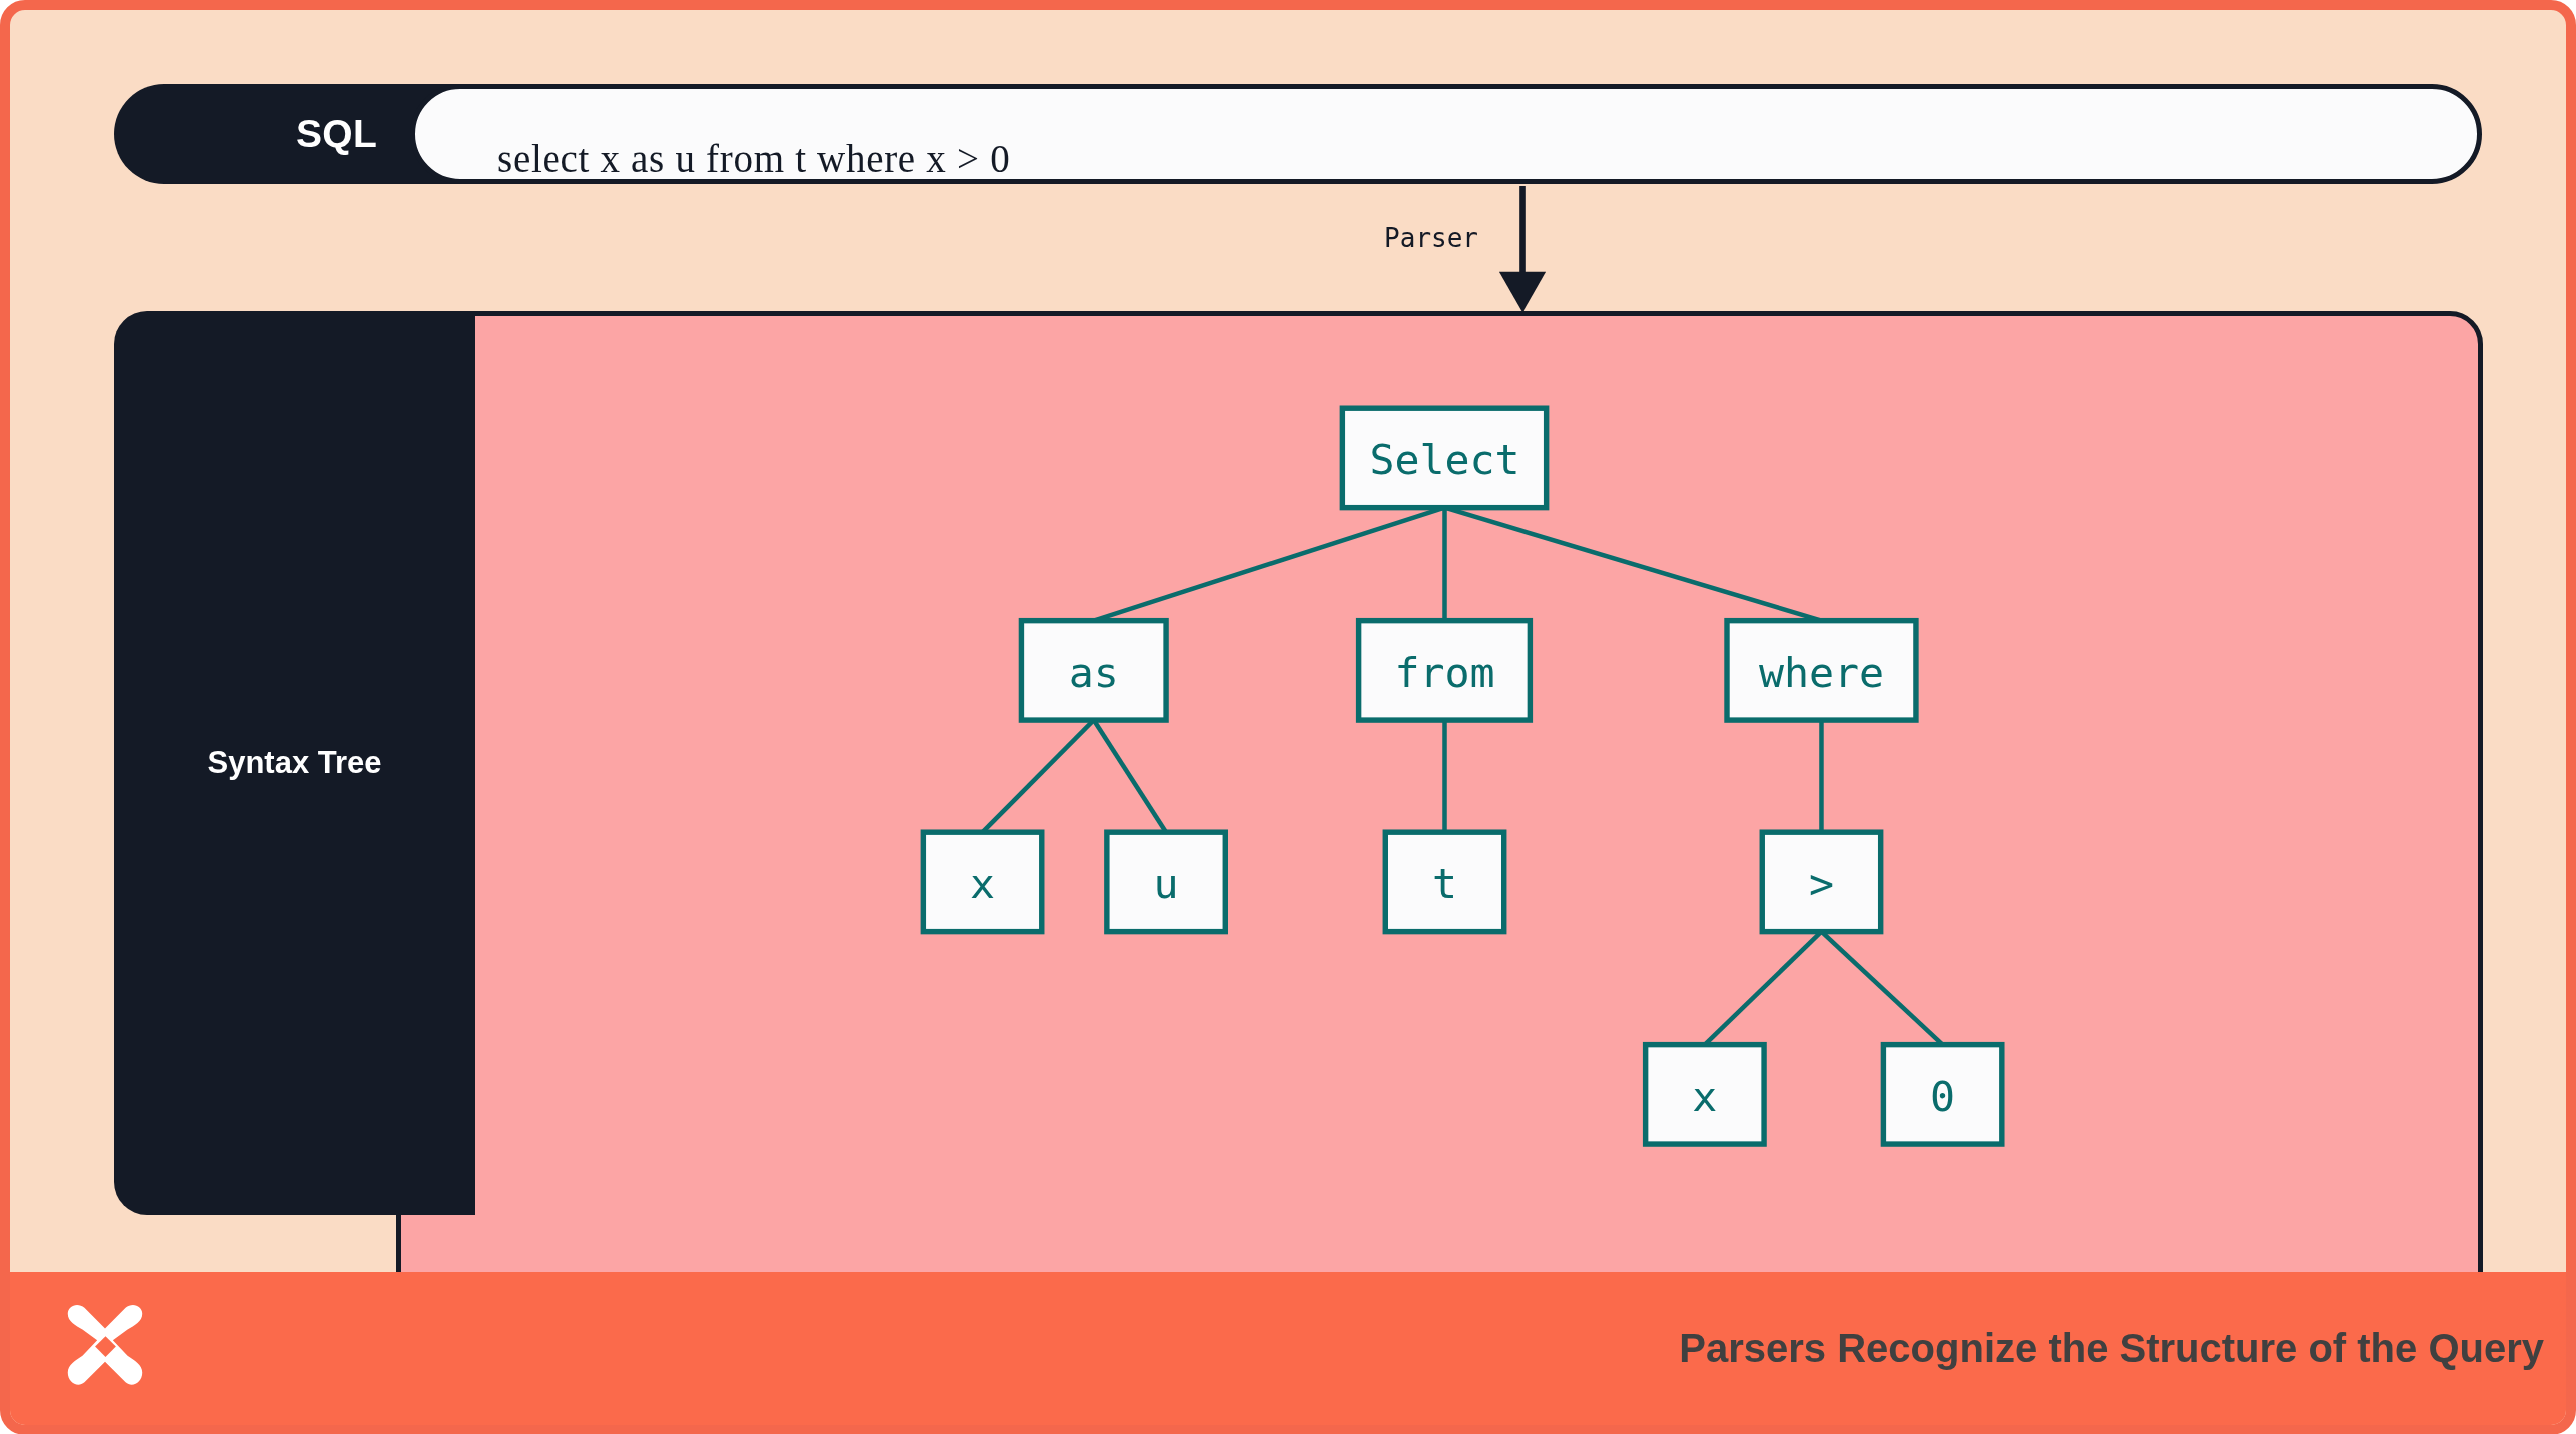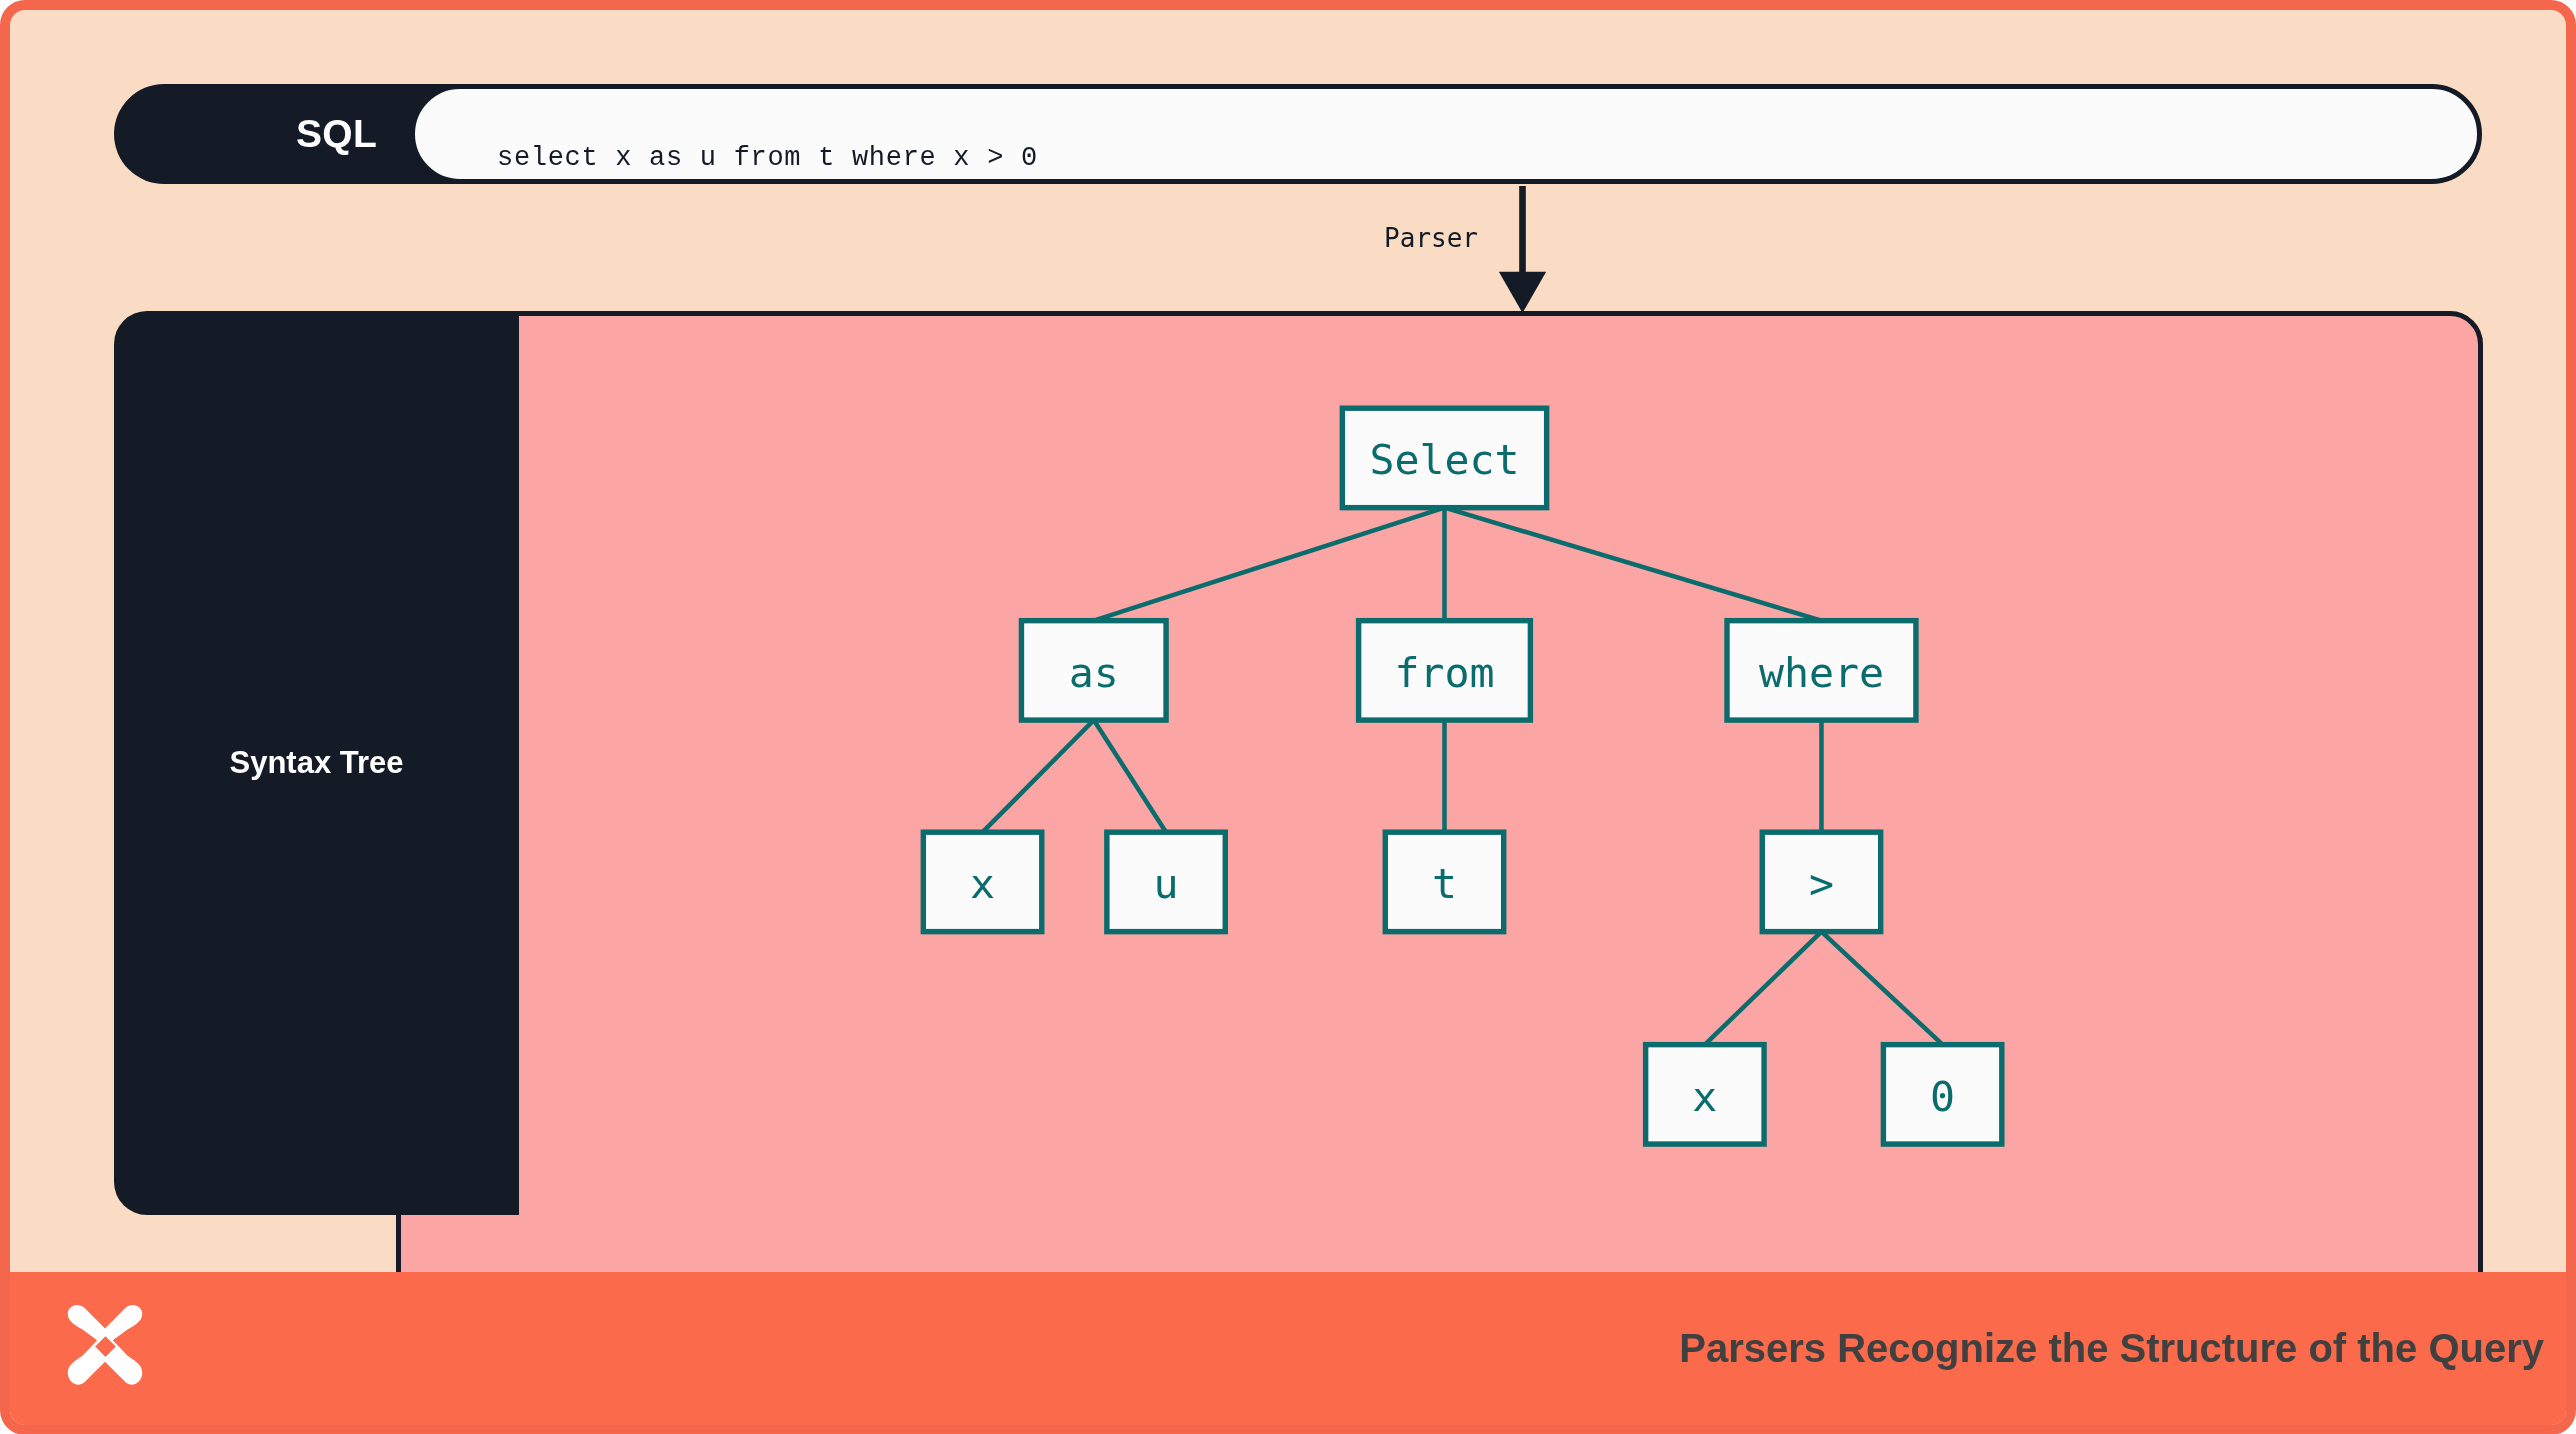--- a/index.html
+++ b/index.html
@@ -68,22 +68,22 @@
     box-sizing: border-box;
     background: #fbfbfc;
     border: 5.2px solid #141a26;
     border-radius: 50px;
     display: flex;
     align-items: center;
   }
   .sql-query-text {
     margin-left: 82px;
     color: #141a26;
-    font-size: 27px;
-    font-family: Liberation Mono, monospace;
+    font-size: 39px;
+    font-family: Liberation Serif, serif;
     letter-spacing: 0.7px;
     white-space: pre;
     margin-top: 48px;
   }
 
   
   .parser-group {
     position: absolute;
     left: 1260px;
     top: 176px;
@@ -111,21 +111,21 @@
     position: absolute;
     left: 104px;
     top: 301px;
     width: 2368px;
     height: 904px;
   }
   .tree-sidebar {
     position: absolute;
     left: 0;
     top: 0;
-    width: 405px;
+    width: 361px;
     height: 904px;
     background: #141a26;
     border-radius: 33px 0 0 33px;
     display: flex;
     align-items: center;
     justify-content: center;
     z-index: 3;
   }
   .tree-sidebar-label {
     color: #ffffff;

